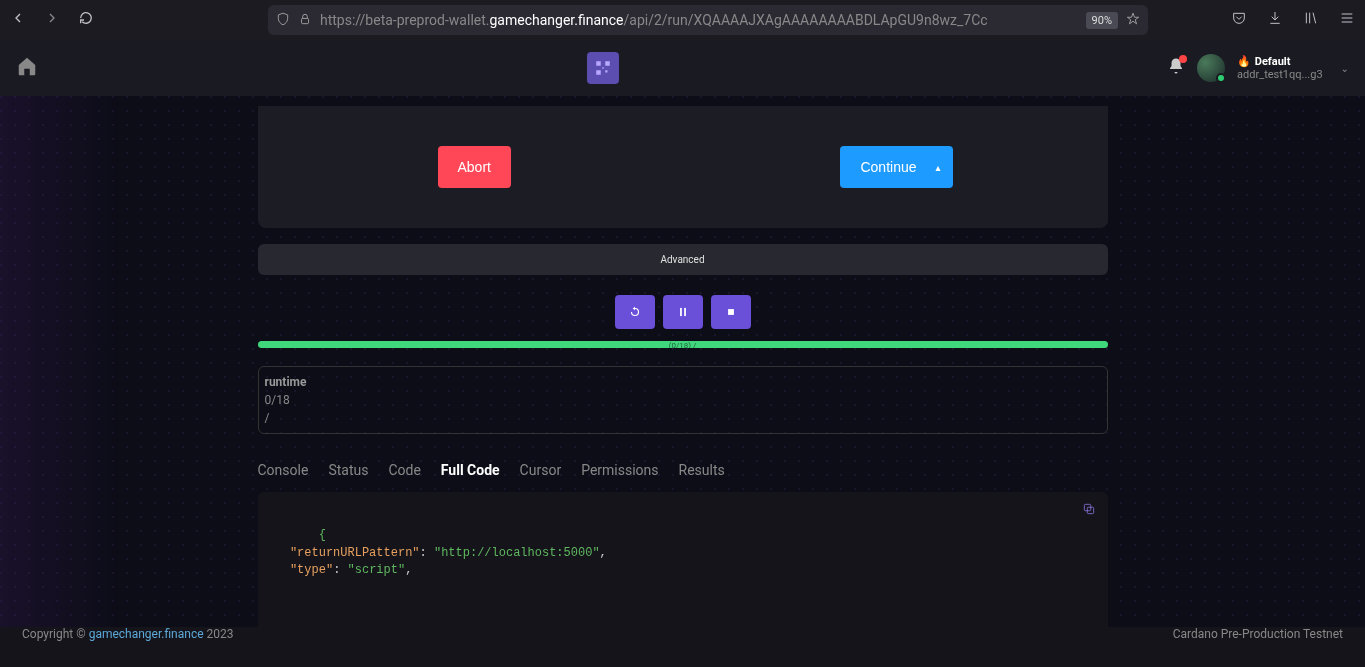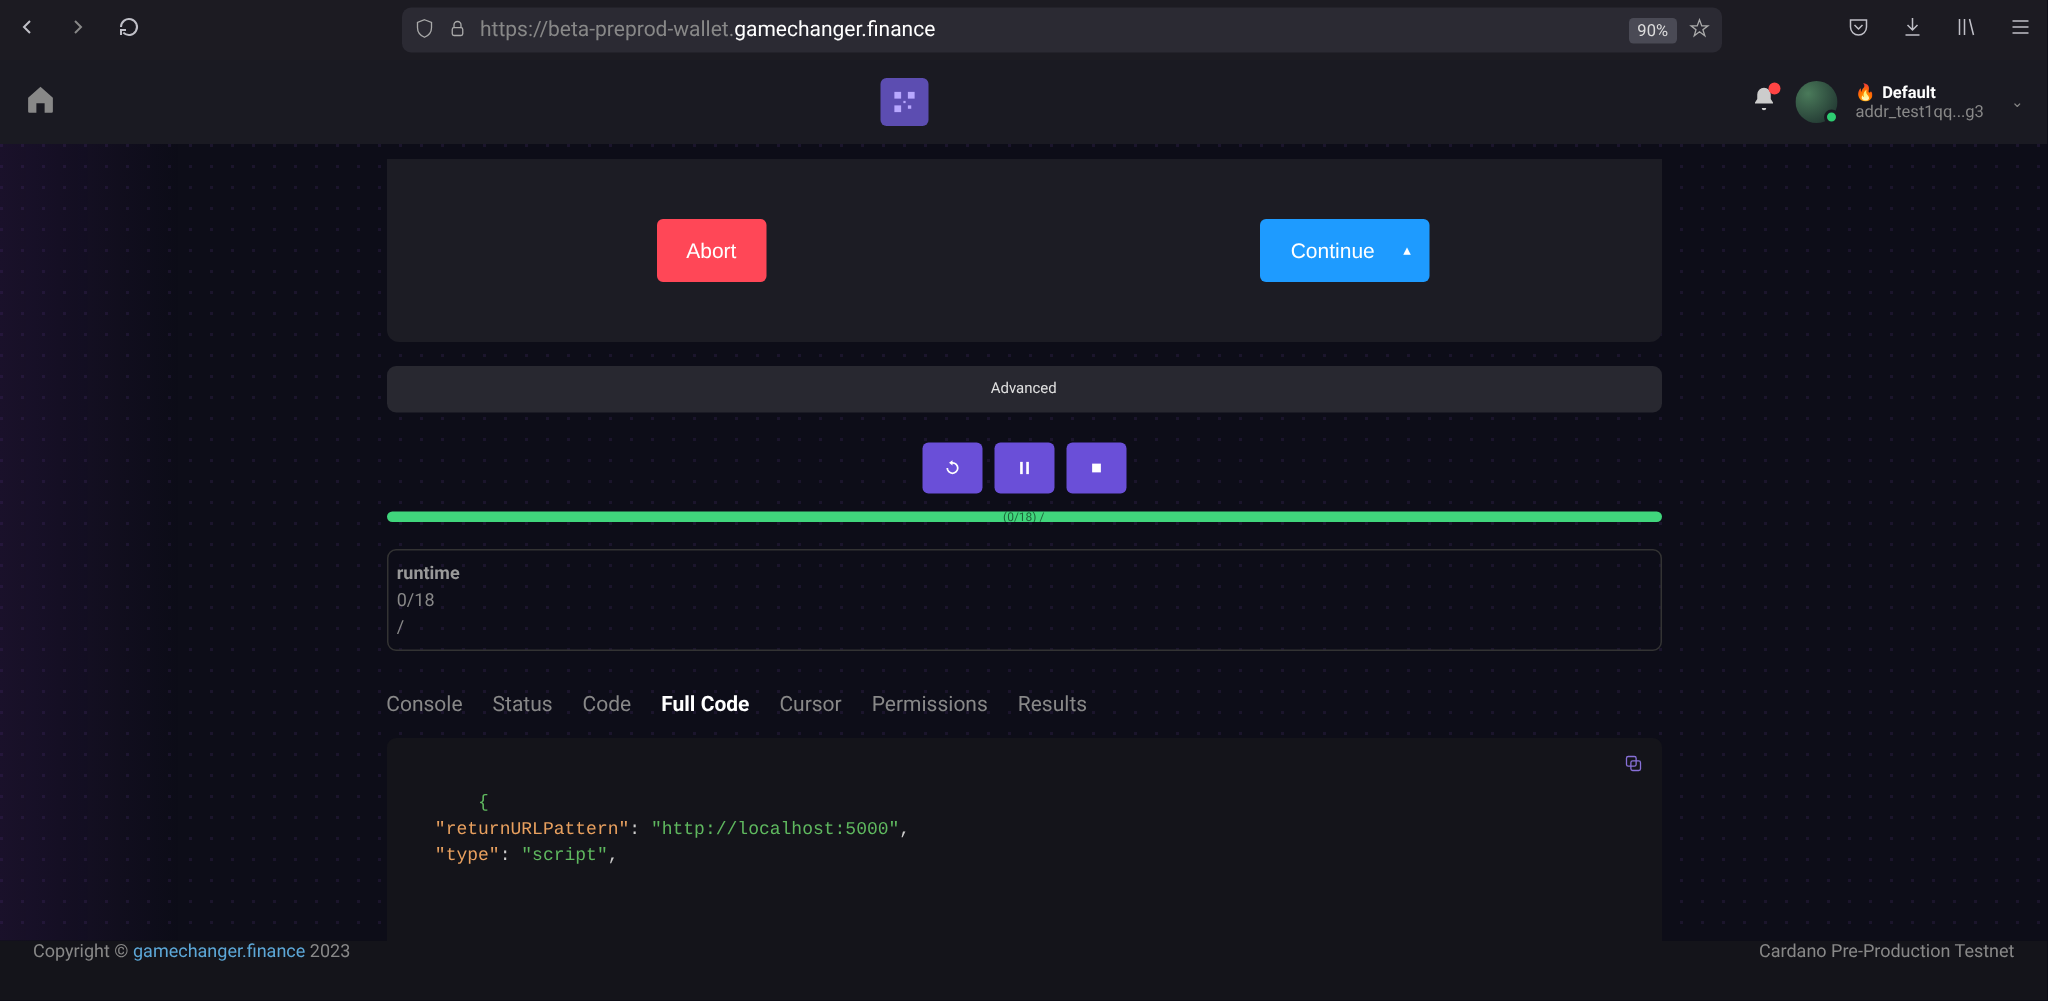--- a/index.html
+++ b/index.html
@@ -262,20 +262,21 @@
     <span><svg viewBox="0 0 24 24">
           <path d="M12 2l8 3v6c0 5-3.5 9-8 11-4.5-2-8-6-8-11V5l8-3z" fill="none" stroke="#aaa" stroke-width="1.5"></path>
         </svg></span>
     <span><svg viewBox="0 0 24 24">
           <rect x="6" y="11" width="12" height="9" rx="2" fill="none" stroke="#aaa" stroke-width="1.5"></rect>
           <path d="M8 11V8a4 4 0 0 1 8 0v3" fill="none" stroke="#aaa" stroke-width="1.5"></path>
         </svg></span>
     <div class="url-text">
       <span>https://beta-preprod-wallet.</span>
         <span class="domain">gamechanger.finance</span>
+        <span>/api/2/run/XQAAAAJXAgAAAAAAAABDLApGU9n8wz_7Cc</span>
     </div>
     <span class="zoom-badge">90%</span>
     <span><svg viewBox="0 0 24 24">
           <path d="M12 2l2.6 7h7l-5.7 4.3 2.2 7-6.1-4.5L6 20.3l2-7L2.4 9h7z" fill="none" stroke="#aaa" stroke-width="1.5"></path>
         </svg></span>
   </div>
   <div class="right-icons">
     <span><svg viewBox="0 0 24 24">
           <path d="M4 5h16v7a8 8 0 0 1-16 0V5z M8 10l4 4 4-4" fill="none" stroke="#c0c0c8" stroke-width="1.5"></path>
         </svg></span>

